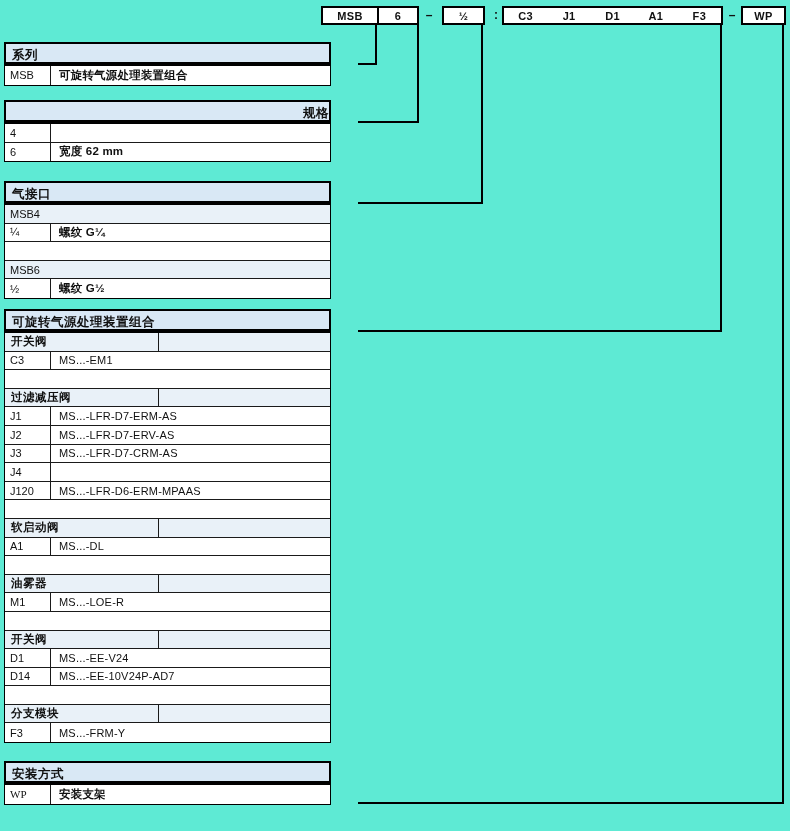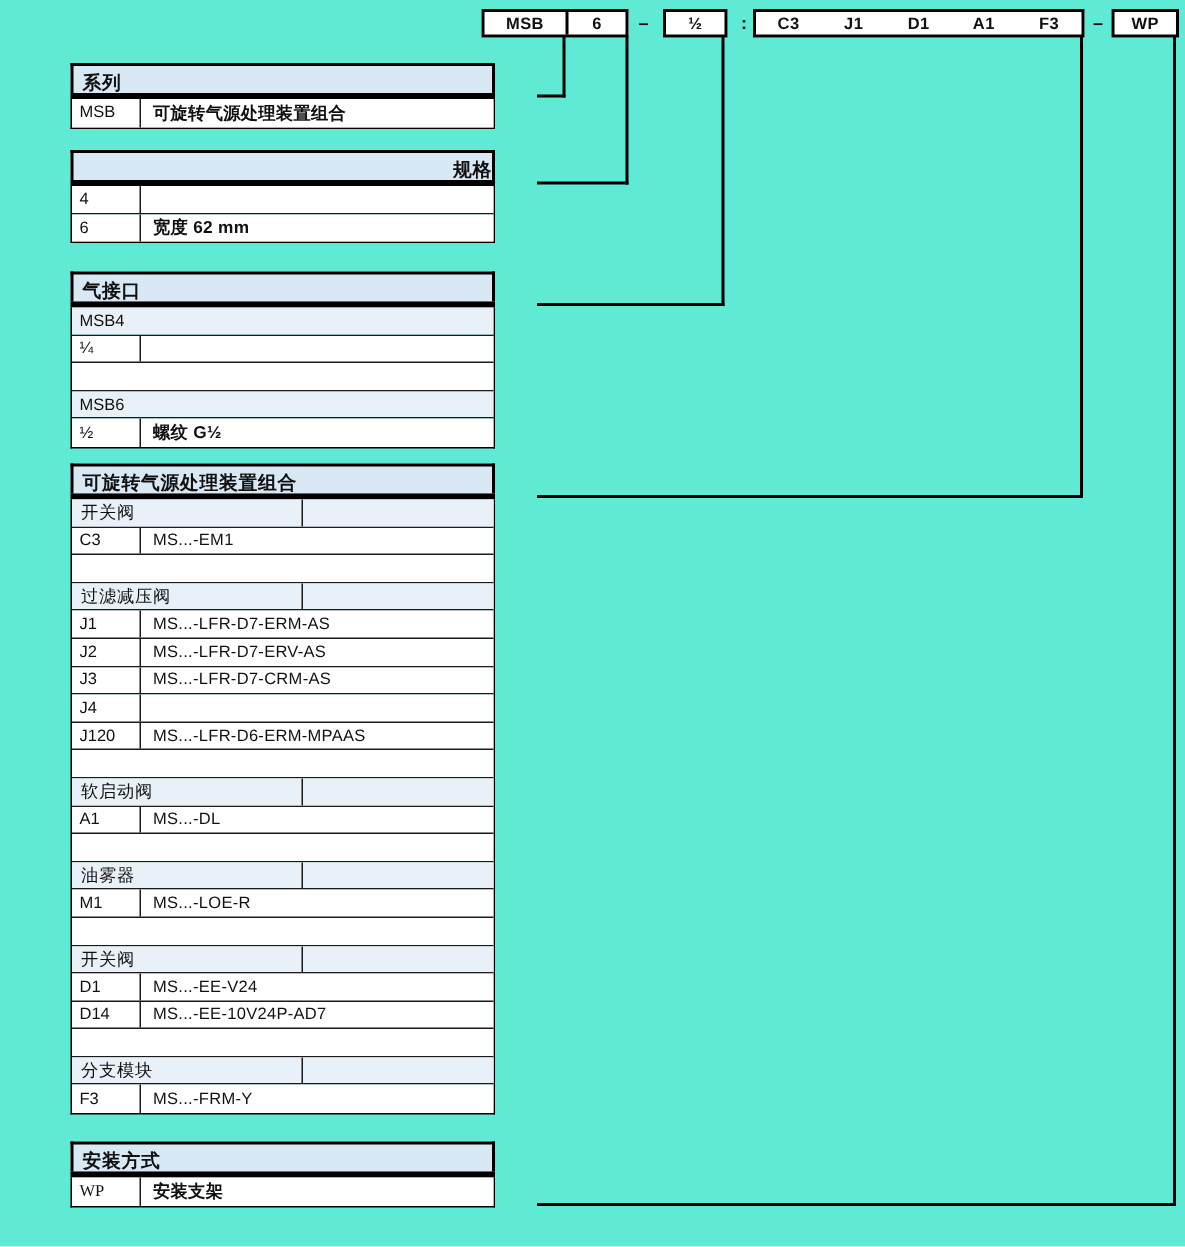--- a/index.html
+++ b/index.html
@@ -22,37 +22,37 @@
   .code-cell.div-left{border-left:2px solid var(--line);}
   .code-sep{position:absolute;top:7px;height:16px;line-height:16px;font-size:12px;
             font-weight:700;text-align:center;width:12px;}
 
   
   .vline,.hline{position:absolute;background:var(--line);}
   .vline{width:2px;}
   .hline{height:2px;}
 
   
-  .tbl{position:absolute;left:4px;width:283px;box-sizing:border-box;margin-left:43px;}
+  .tbl{position:absolute;left:4px;width:327px;box-sizing:border-box;}
   .tbl-head{height:20px;background:var(--header-bg);border:2px solid var(--line);
             border-bottom:none;box-sizing:border-box;font-size:12.5px;font-weight:700;
             padding:3px 0 0 6px;letter-spacing:.5px;}
   .tbl-thick{height:4px;background:var(--line);}
   .tbl-body{border:1.5px solid var(--line);border-top:none;box-sizing:border-box;}
   .row{height:18.6px;border-bottom:1px solid var(--thin);display:flex;
        box-sizing:border-box;background:#fff;align-items:stretch;}
   .tbl-body .row:last-child{border-bottom:none;}
   .key{width:46px;border-right:1px solid var(--thin);box-sizing:border-box;
        font-size:11px;display:flex;align-items:center;padding-left:5px;}
   .val{flex:1;font-size:11px;display:flex;align-items:center;padding-left:8px;
        letter-spacing:.2px;}
   .val.zh{font-weight:700;font-size:11.5px;}
   .row.sub{background:var(--subheader-bg);}
   .sublabel{width:154px;border-right:1px solid var(--thin);box-sizing:border-box;
-            background:var(--subheader-bg);font-size:11.5px;font-weight:400;
+            background:var(--subheader-bg);font-size:11.5px;font-weight:700;
             display:flex;align-items:center;padding-left:6px;letter-spacing:.5px;}
   .subrest{flex:1;background:var(--subheader-bg);}
   .subfulllabel{flex:1;background:var(--subheader-bg);font-size:11px;
             display:flex;align-items:center;padding-left:5px;}
   .row.subfull{background:var(--subheader-bg);}
   .row.empty{background:#fff;}
 </style>
 </head>
 <body>
 
@@ -122,20 +122,21 @@
       </div>
       <div class="tbl" style="top: 181px; border-radius: 22px;">
         <div class="tbl-head">气接口</div>
         <div class="tbl-thick"></div>
         <div class="tbl-body">
           <div class="row subfull">
             <div class="subfulllabel">MSB4</div>
           </div>
           <div class="row kv">
             <div class="key">¼</div>
+            <div class="val zh">螺纹 G¼</div>
           </div>
           <div class="row empty"></div>
           <div class="row subfull">
             <div class="subfulllabel">MSB6</div>
           </div>
           <div class="row kv">
             <div class="key">½</div>
             <div class="val zh">螺纹 G½</div>
           </div>
         </div>

